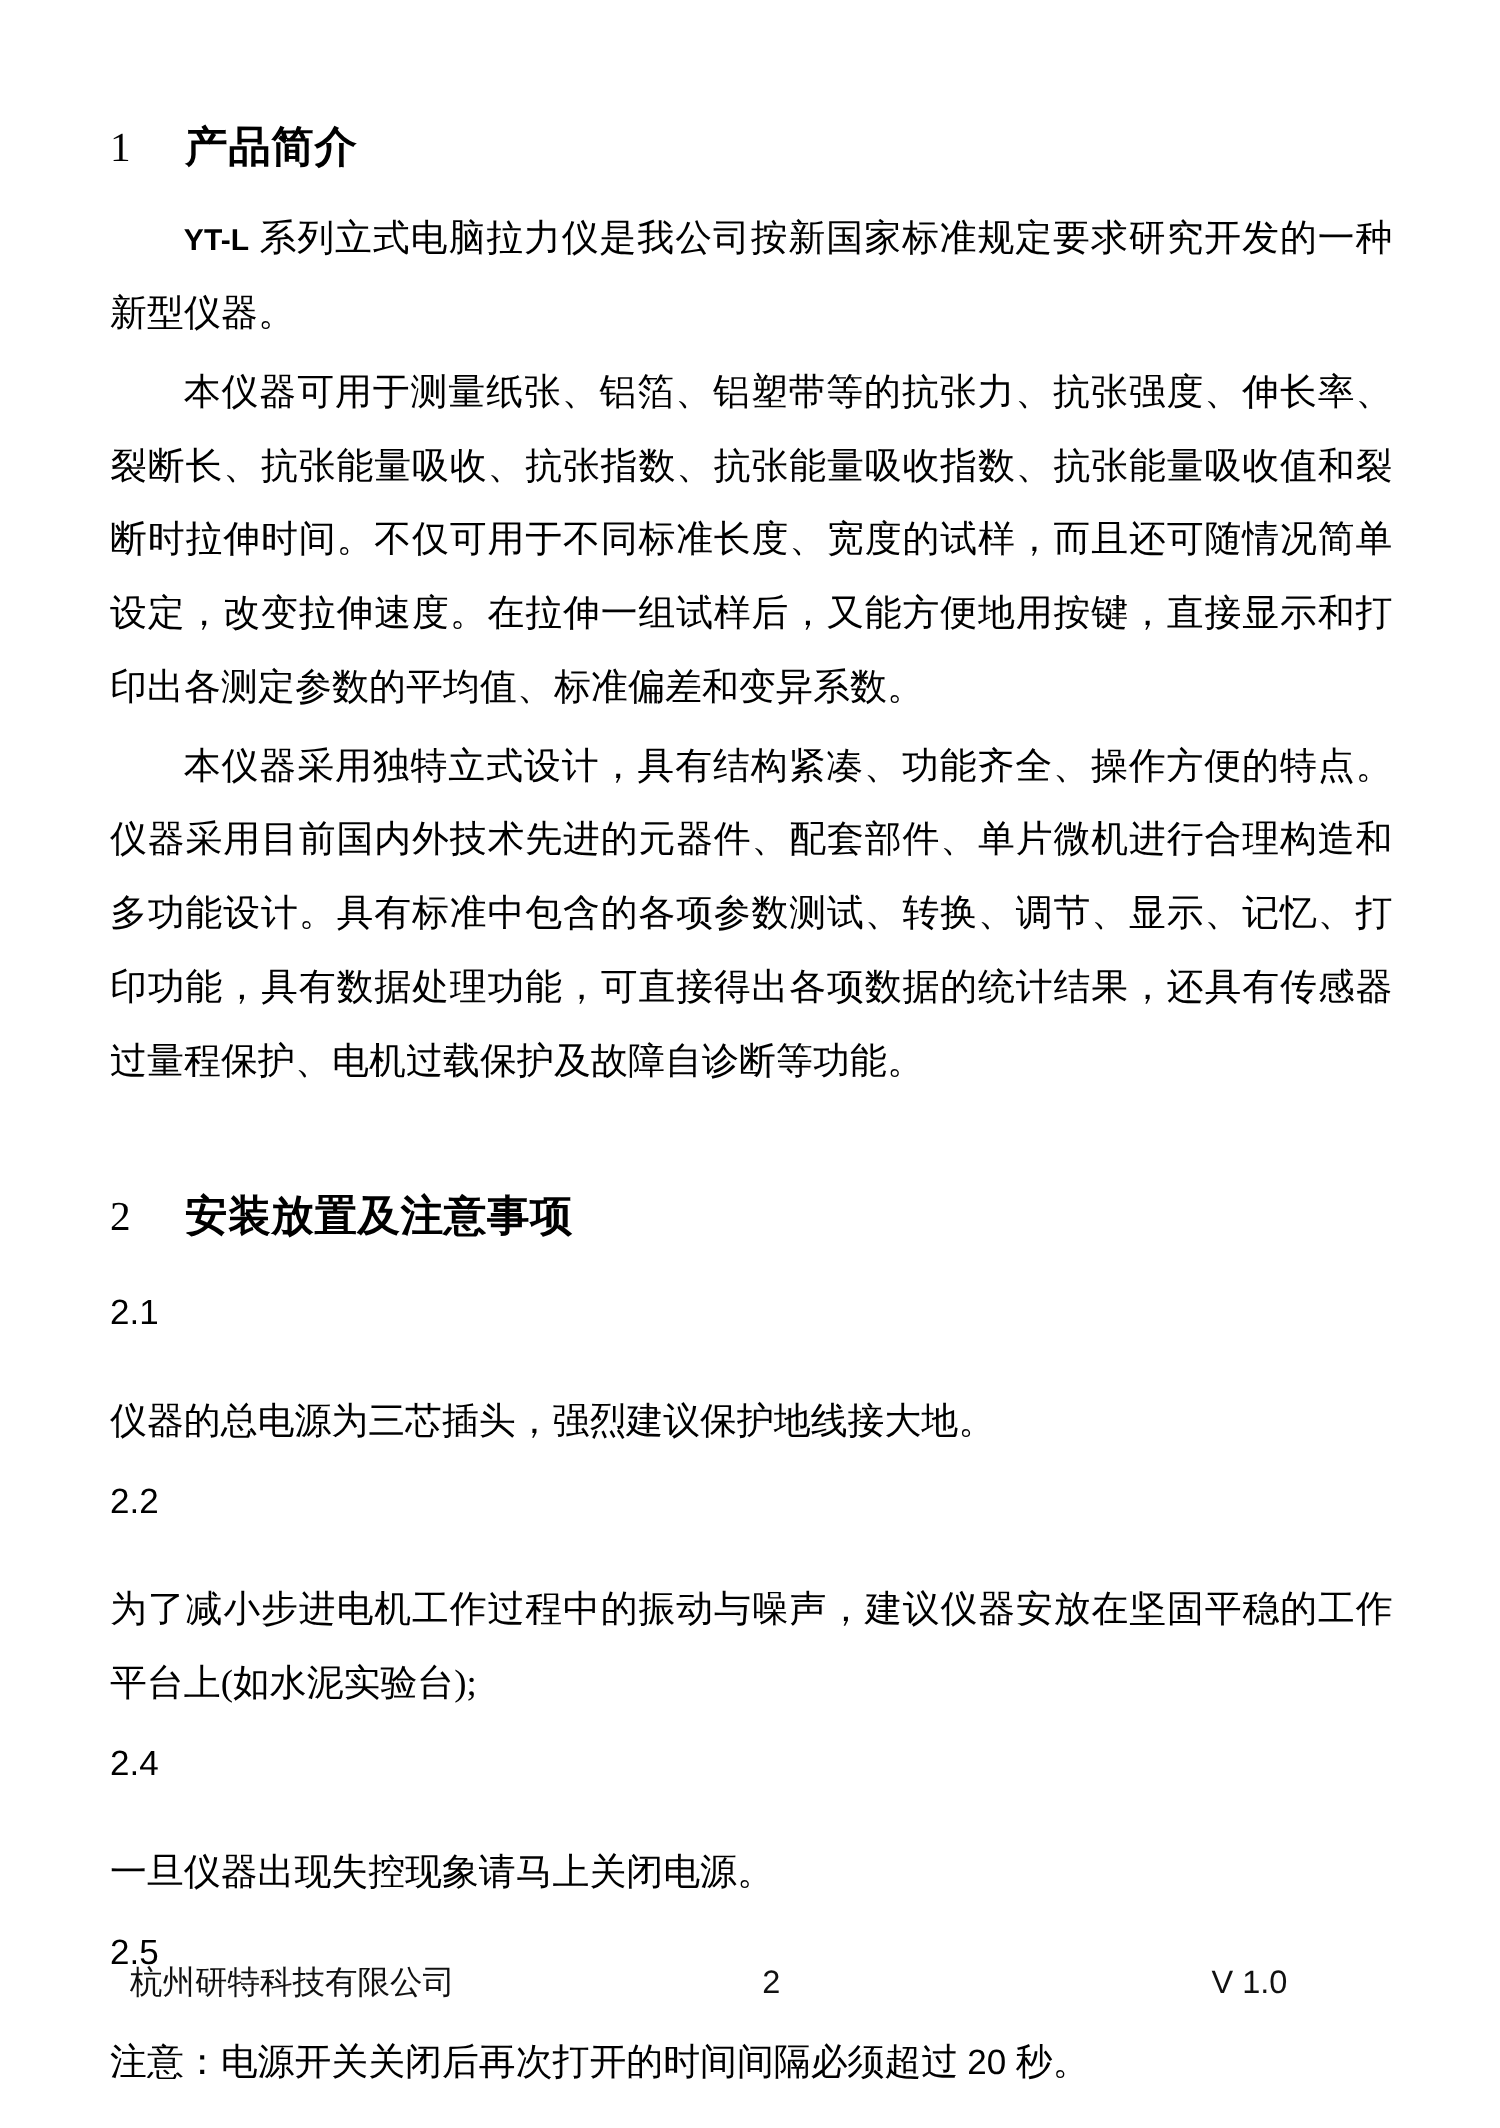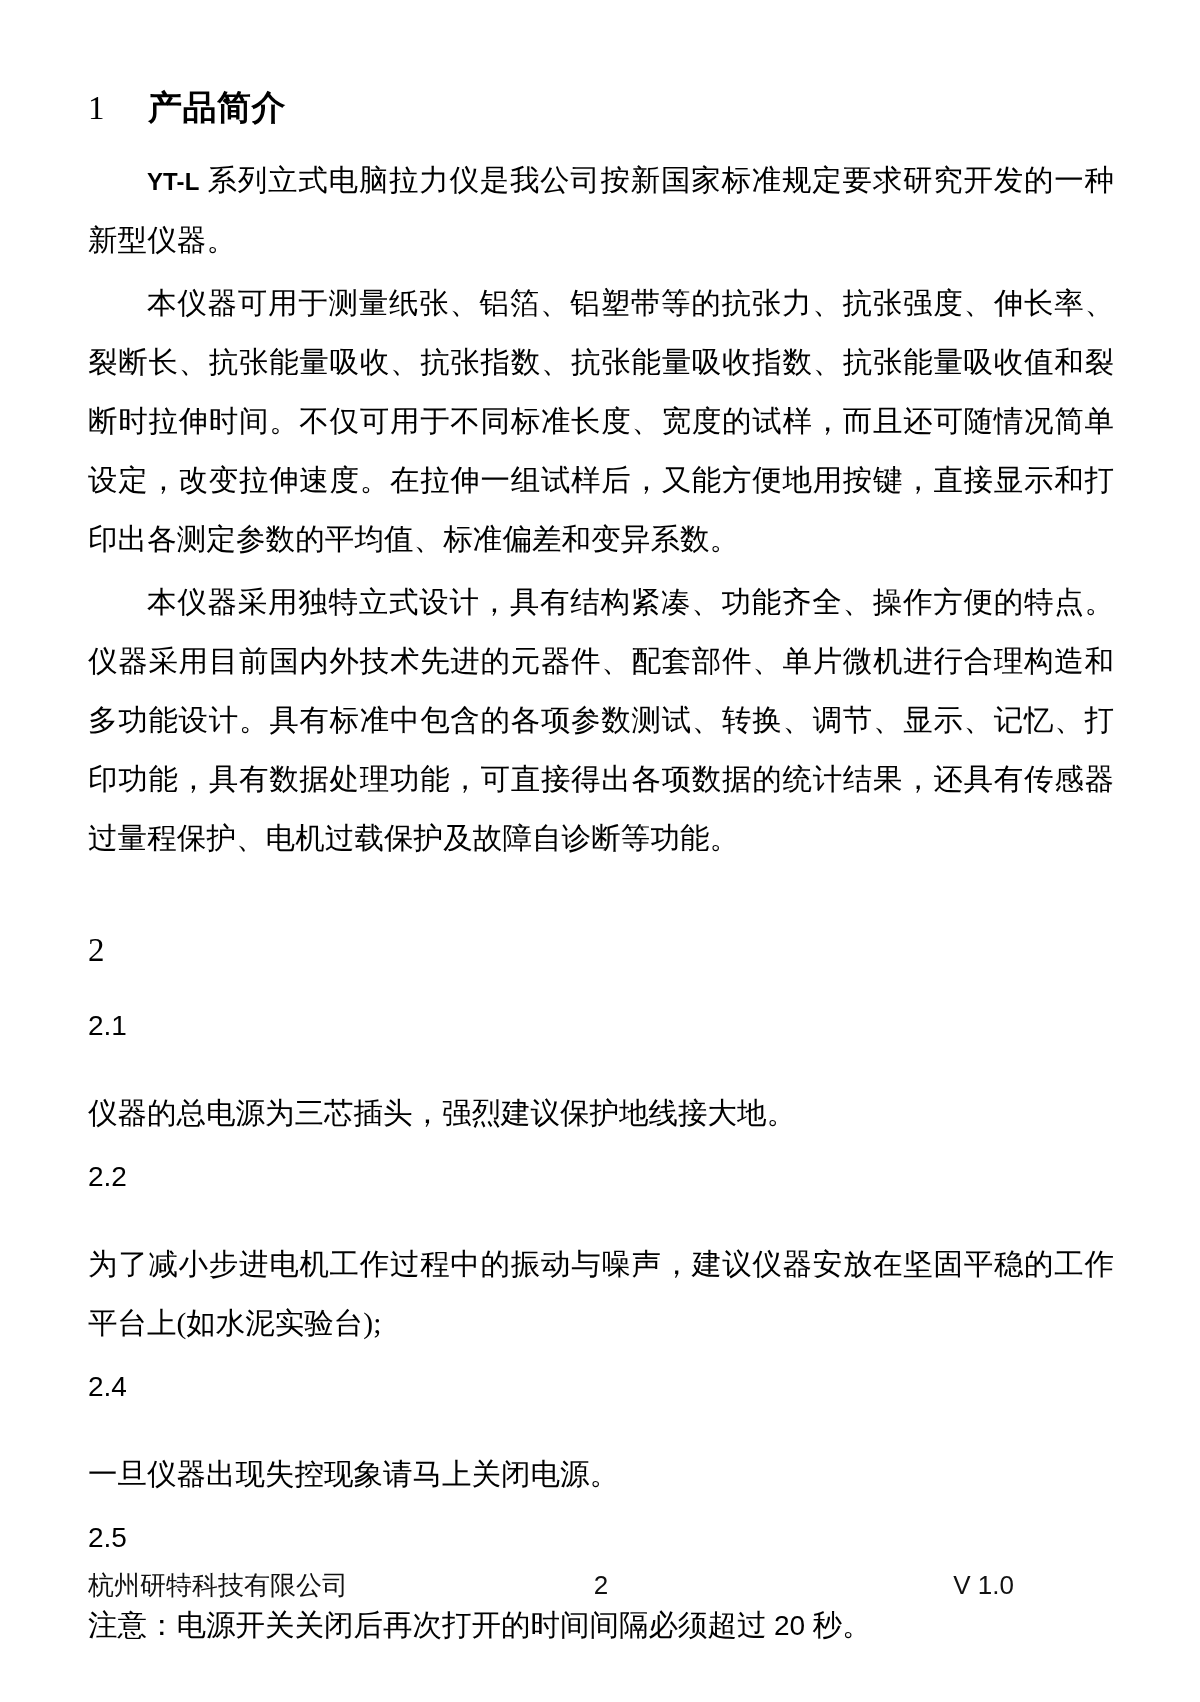--- a/index.html
+++ b/index.html
@@ -45,20 +45,21 @@
   }
   .heading .num {
     width: 60px;
     flex: 0 0 60px;
     font-weight: normal;
     font-family: "Liberation Serif", "DejaVu Serif", serif;
     font-size: 33px;
   }
   .heading .htext {
     font-weight: bold;
+    margin-top: 11px;
   }
 
   #heading-1 { margin: 0 0 22px 0; }
   #heading-2 { margin: 0 0 24px 0; }
 
   
   .para {
     font-size: 29.5px;
     line-height: 59px;
     text-align: justify;
@@ -100,21 +101,21 @@
   .num-inline {
     font-family: "Liberation Sans", "DejaVu Sans", sans-serif;
     font-size: 28px;
   }
 
   .gap-section { height: 58px; }
 
   
   .footer {
     position: absolute;
-    left: 88px;
+    left: 104px;
     top: 1568px;
     width: 1026px;
     display: flex;
     align-items: baseline;
     font-family: "Liberation Sans", "DejaVu Sans", sans-serif;
     font-size: 26px;
     color: #111111;
   }
   .footer .f-left   { flex: 0 0 34%; text-align: left; }
   .footer .f-center { flex: 0 0 32%; text-align: center; }
@@ -135,20 +136,21 @@
     <p class="para"><span class="latin">YT-L</span><span> 系列立式电脑拉力仪是我公司按新国家标准规定要求研究开发的一种新型仪器。</span></p>
 
     <p class="para">本仪器可用于测量纸张、铝箔、铝塑带等的抗张力、抗张强度、伸长率、裂断长、抗张能量吸收、抗张指数、抗张能量吸收指数、抗张能量吸收值和裂断时拉伸时间。不仅可用于不同标准长度、宽度的试样，而且还可随情况简单设定，改变拉伸速度。在拉伸一组试样后，又能方便地用按键，直接显示和打印出各测定参数的平均值、标准偏差和变异系数。</p>
 
     <p class="para">本仪器采用独特立式设计，具有结构紧凑、功能齐全、操作方便的特点。仪器采用目前国内外技术先进的元器件、配套部件、单片微机进行合理构造和多功能设计。具有标准中包含的各项参数测试、转换、调节、显示、记忆、打印功能，具有数据处理功能，可直接得出各项数据的统计结果，还具有传感器过量程保护、电机过载保护及故障自诊断等功能。</p>
 
     <div class="gap-section"></div>
 
     <div class="heading" id="heading-2">
       <span class="num">2</span>
+      <span class="htext">安装放置及注意事项</span>
     </div>
 
     <div class="clause">
       <span class="cnum">2.1</span>
       <span class="ctext">仪器的总电源为三芯插头，强烈建议保护地线接大地。</span>
     </div>
 
     <div class="clause">
       <span class="cnum">2.2</span>
       <span class="ctext">为了减小步进电机工作过程中的振动与噪声，建议仪器安放在坚固平稳的工作平台上(如水泥实验台);</span>

